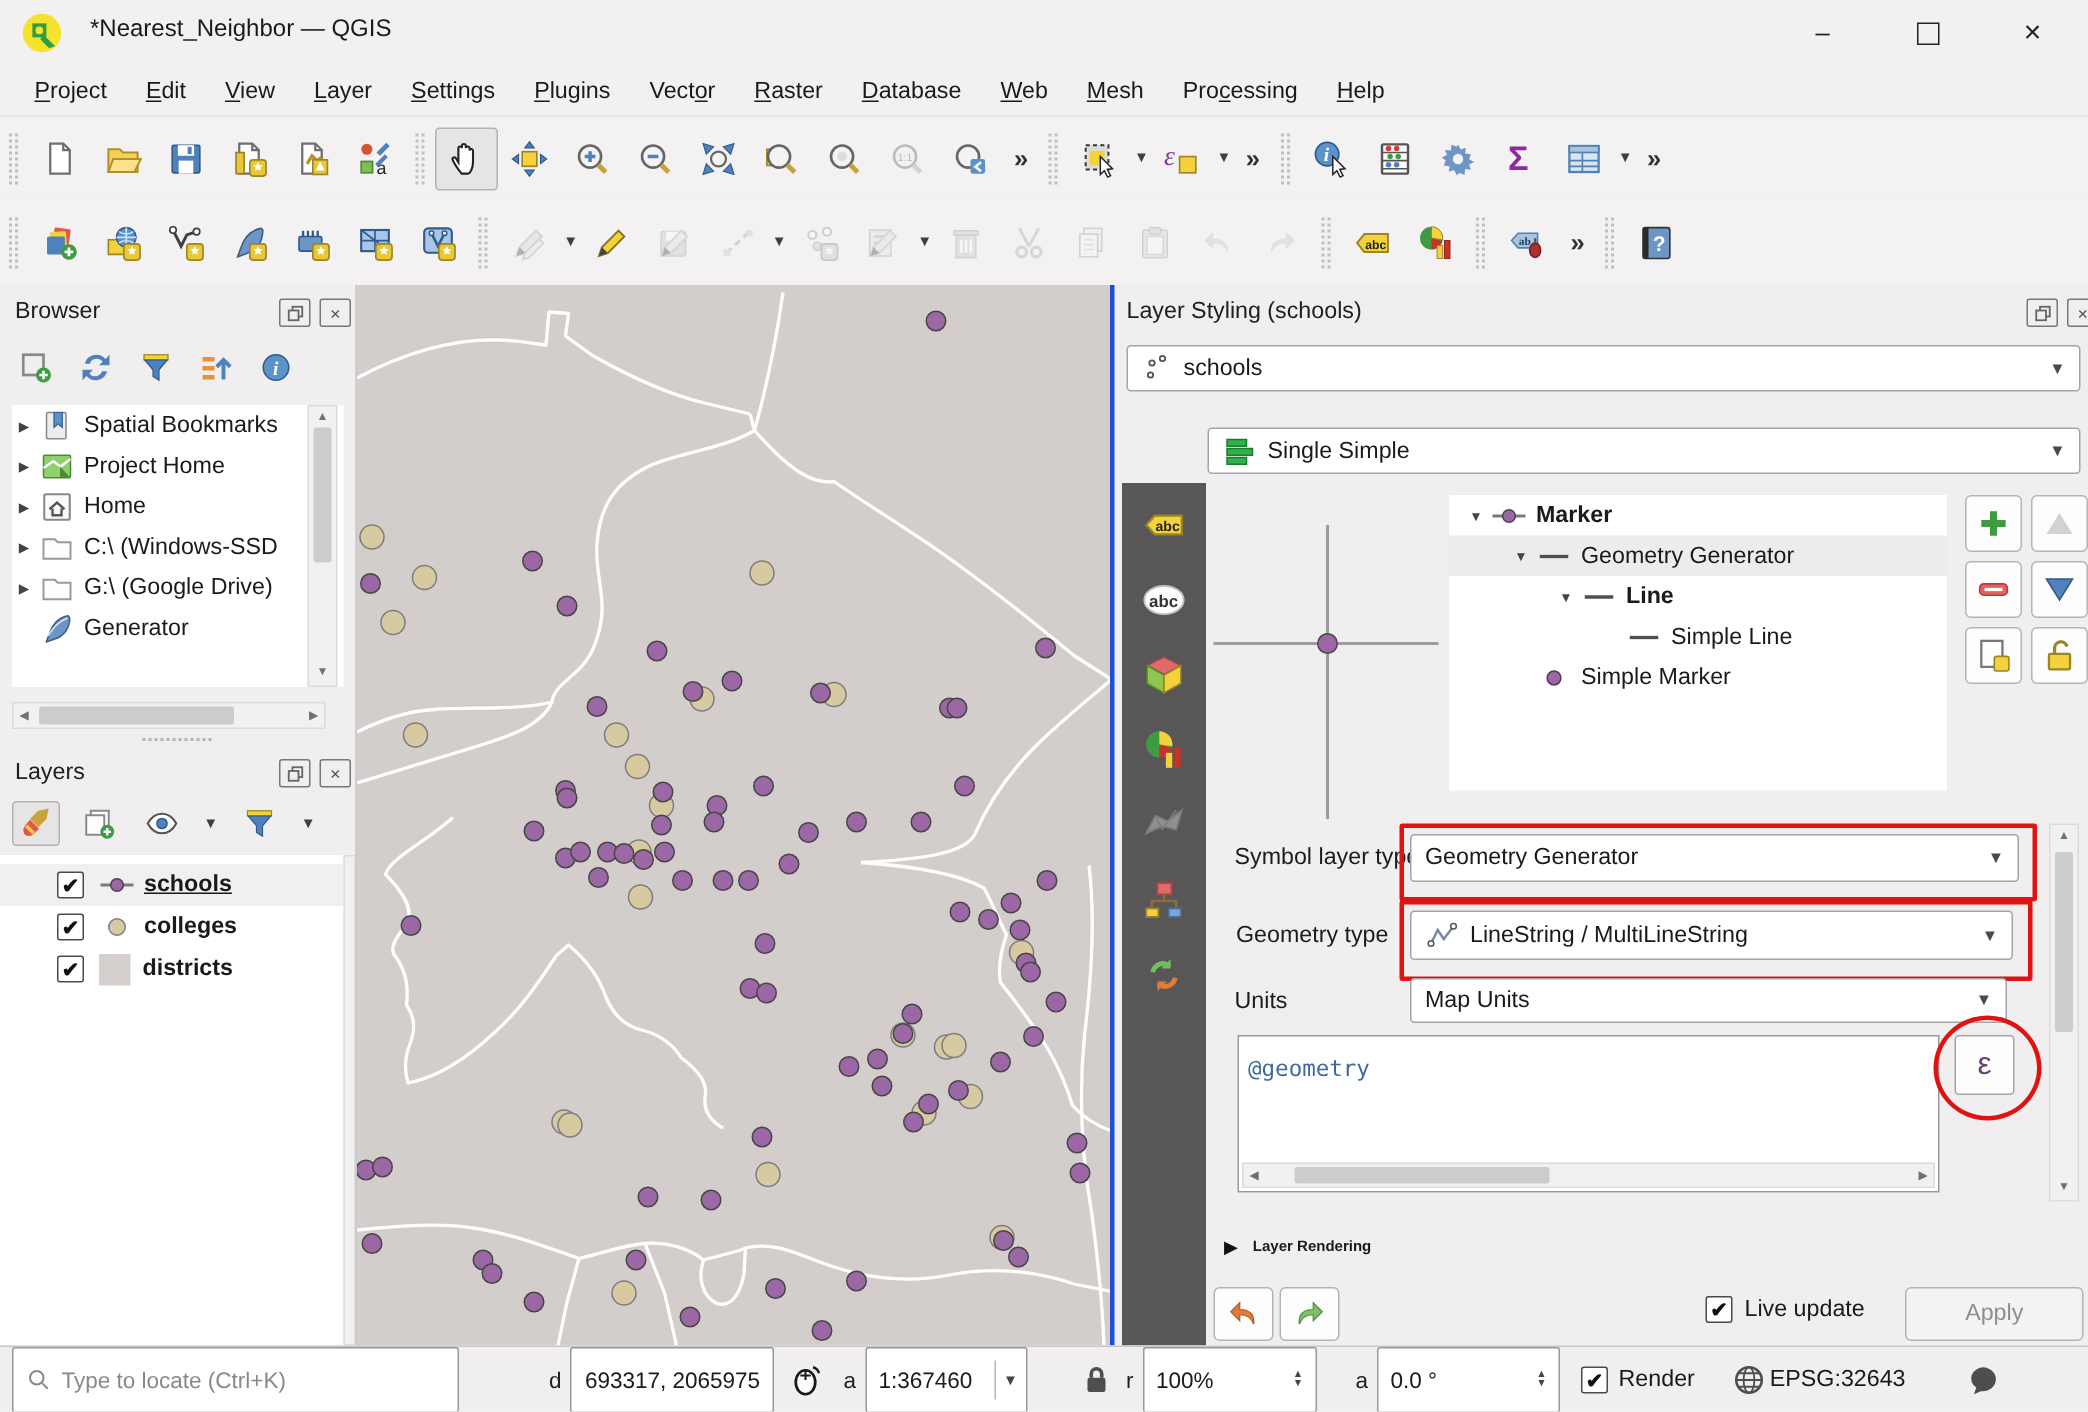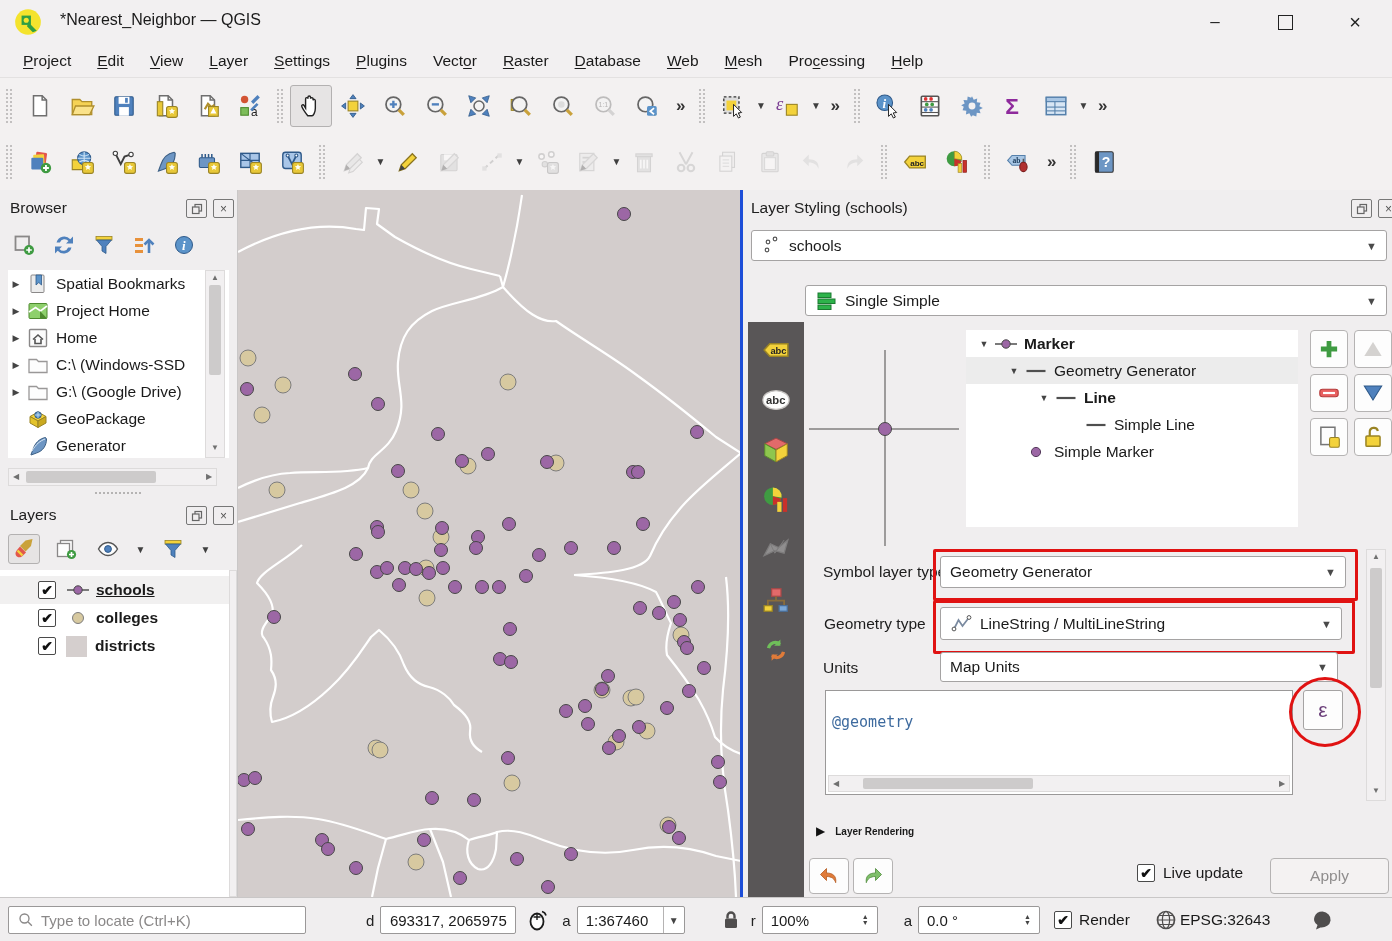--- a/index.html
+++ b/index.html
@@ -52,21 +52,21 @@
   .tab-i{width:36px;height:36px;display:flex;align-items:center;justify-content:center}
   .tab-i.dis svg{filter:grayscale(1) opacity(.5)}
   .sym-btn{width:36px;height:36px;background:#fdfdfd;border:1px solid #b5b3b3;border-radius:4px;display:flex;align-items:center;justify-content:center}
   .fld-lbl{font-size:15.5px;color:#1c1c1c;white-space:nowrap}
   .red-annot{border:3px solid #e01212;position:absolute;pointer-events:none}
   .strow{display:flex;align-items:center;height:27px;font-size:15.5px;white-space:nowrap}
   .strow.selrow{background:#ececec}
   .strow.b{font-weight:bold}
   
   #statusbar{left:0;top:897px;width:1392px;height:44px;background:#f0eeef;border-top:1px solid #c9c7c7;display:flex;align-items:center;font-size:15px}
-  .sb-box{background:#fff;border:1px solid #9a9898;border-radius:2px;height:28px;display:flex;align-items:center;padding:4px 8px;box-sizing:border-box;font-size:15px}
+  .sb-box{background:#fff;border:1px solid #9a9898;border-radius:2px;height:44px;display:flex;align-items:center;padding:4px 8px;box-sizing:border-box;font-size:15px}
   .spin{display:flex;flex-direction:column;margin-left:auto;font-size:7px;color:#444;line-height:6px}
   .cliplbl{font-size:15px;color:#222}
   .mono{font-family:"DejaVu Sans Mono","Liberation Mono",monospace}
 </style>
 </head>
 <body>
 
 <div id="titlebar" class="abs">
   <span class="abs" style="left:14px;top:8px;width:28px;height:28px"><svg viewBox="0 0 24 24" width="100%" height="100%">
         <circle cx="12" cy="12" r="11" fill="#f4e32d"></circle>
@@ -538,31 +538,20 @@
               <path d="M3 6.5h7.5l2 2H21v11H3z" fill="#fdfdfd" stroke="#9a9898" stroke-width="1.3"></path>
             </svg></span>
           <span>C:\ (Windows-SSD</span>
         </div>
         <div class="trow">
           <span class="exp">▶</span>
           <span class="ticon" style="width: 26px; height: 26px; display: block;"><svg viewBox="0 0 24 24" width="100%" height="100%">
               <path d="M3 6.5h7.5l2 2H21v11H3z" fill="#fdfdfd" stroke="#9a9898" stroke-width="1.3"></path>
             </svg></span>
           <span>G:\ (Google Drive)</span>
-        </div>
-        <div class="trow">
-          <span class="exp"></span>
-          <span class="ticon" style="width: 26px; height: 26px; display: block;"><svg viewBox="0 0 24 24" width="100%" height="100%">
-              <path d="M4 9.5L12 5l8 4.5-8 4.5z" fill="#f3d23b" stroke="#9a8425"></path>
-              <path d="M4 9.5V16l8 4.5V14z" fill="#e4c32a" stroke="#9a8425"></path>
-              <path d="M20 9.5V16l-8 4.5V14z" fill="#caa91f" stroke="#9a8425"></path>
-              <circle cx="12" cy="8" r="3.2" fill="#5b93c9" stroke="#2f5a8a"></circle>
-              <path d="M9 8h6M12 5v6" stroke="#cfe4f6" stroke-width=".8"></path>
-            </svg></span>
-          <span>GeoPackage</span>
         </div>
         <div class="trow">
           <span class="exp"></span>
           <span class="ticon" style="width: 26px; height: 26px; display: block;"><svg viewBox="0 0 24 24" width="100%" height="100%">
               <path d="M19.5 3.5c-6 1-10.5 5.5-12.5 12l-2 5-0 .5 5.5-2c6.5-2 10-7.5 10-14z" fill="#6d96c4" stroke="#3c5f84"></path>
               <path d="M6 17C10 10 14 7 19 5" stroke="#dce9f6" stroke-width="1" fill="none"></path>
             </svg></span>
           <span>Generator</span>
         </div>
       </div>
@@ -960,21 +949,21 @@
   </div>
   <div class="red-annot" style="left:190px;top:410px;width:416px;height:48px;border-radius:2px"></div>
 
   <div class="fld-lbl abs" style="left:80px;top:469px">Units</div>
   <div class="combo abs" style="left:197px;top:462px;width:398px;height:30px">
     <span>Map Units</span>
       <span class="arw">▼</span>
   </div>
 
   <div class="abs" style="left:82px;top:500px;width:468px;height:105px;background:#fff;border:1px solid #9a9898;box-sizing:border-box">
-    <div class="mono" style="padding:22px 6px;font-size:15px;color:#3d6a9e">@geometry</div>
+    <div class="mono" style="padding:12px 6px;font-size:15px;color:#3d6a9e">@geometry</div>
     <div class="sbv abs" style="left:2px;bottom:2px;width:462px;height:17px;display:flex;align-items:center">
       <span class="sb-ar" style="width:14px">◀</span>
       <div class="sb-th" style="height:11px;width:170px;margin-left:20px"></div>
       <span class="sb-ar" style="width:14px;margin-left:auto">▶</span>
     </div>
   </div>
   <div class="abs" style="left:560px;top:500px;width:38px;height:38px;background:#fdfdfd;border:1px solid #a5a3a3;border-radius:3px;display:flex;align-items:center;justify-content:center;font-size:21px;color:#6b3f7a">
       <span>ε</span>
     </div>
   <div class="red-annot" style="left:546px;top:487px;width:66px;height:64px;border-radius:50%"></div>

